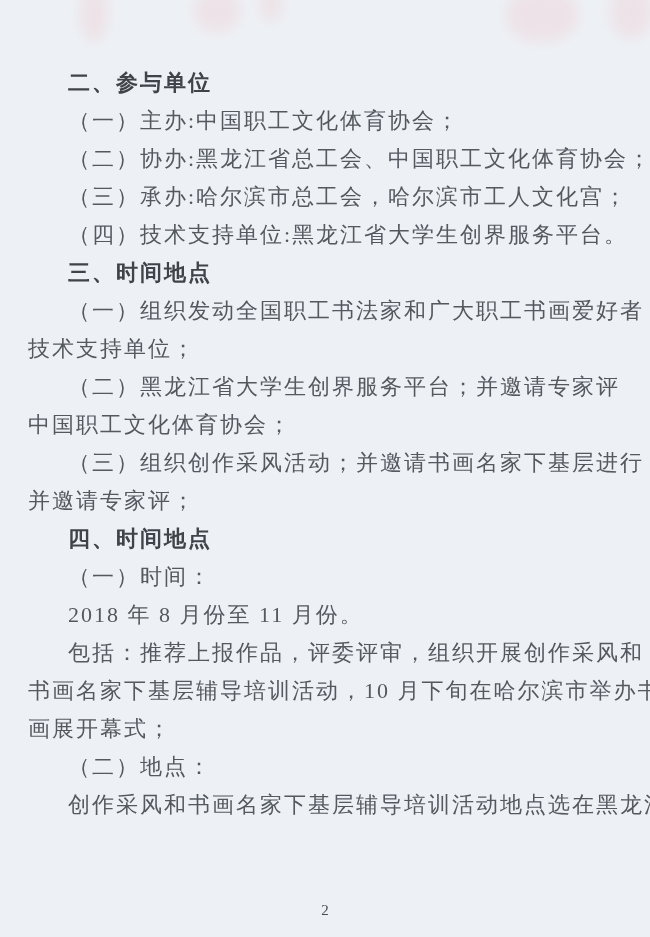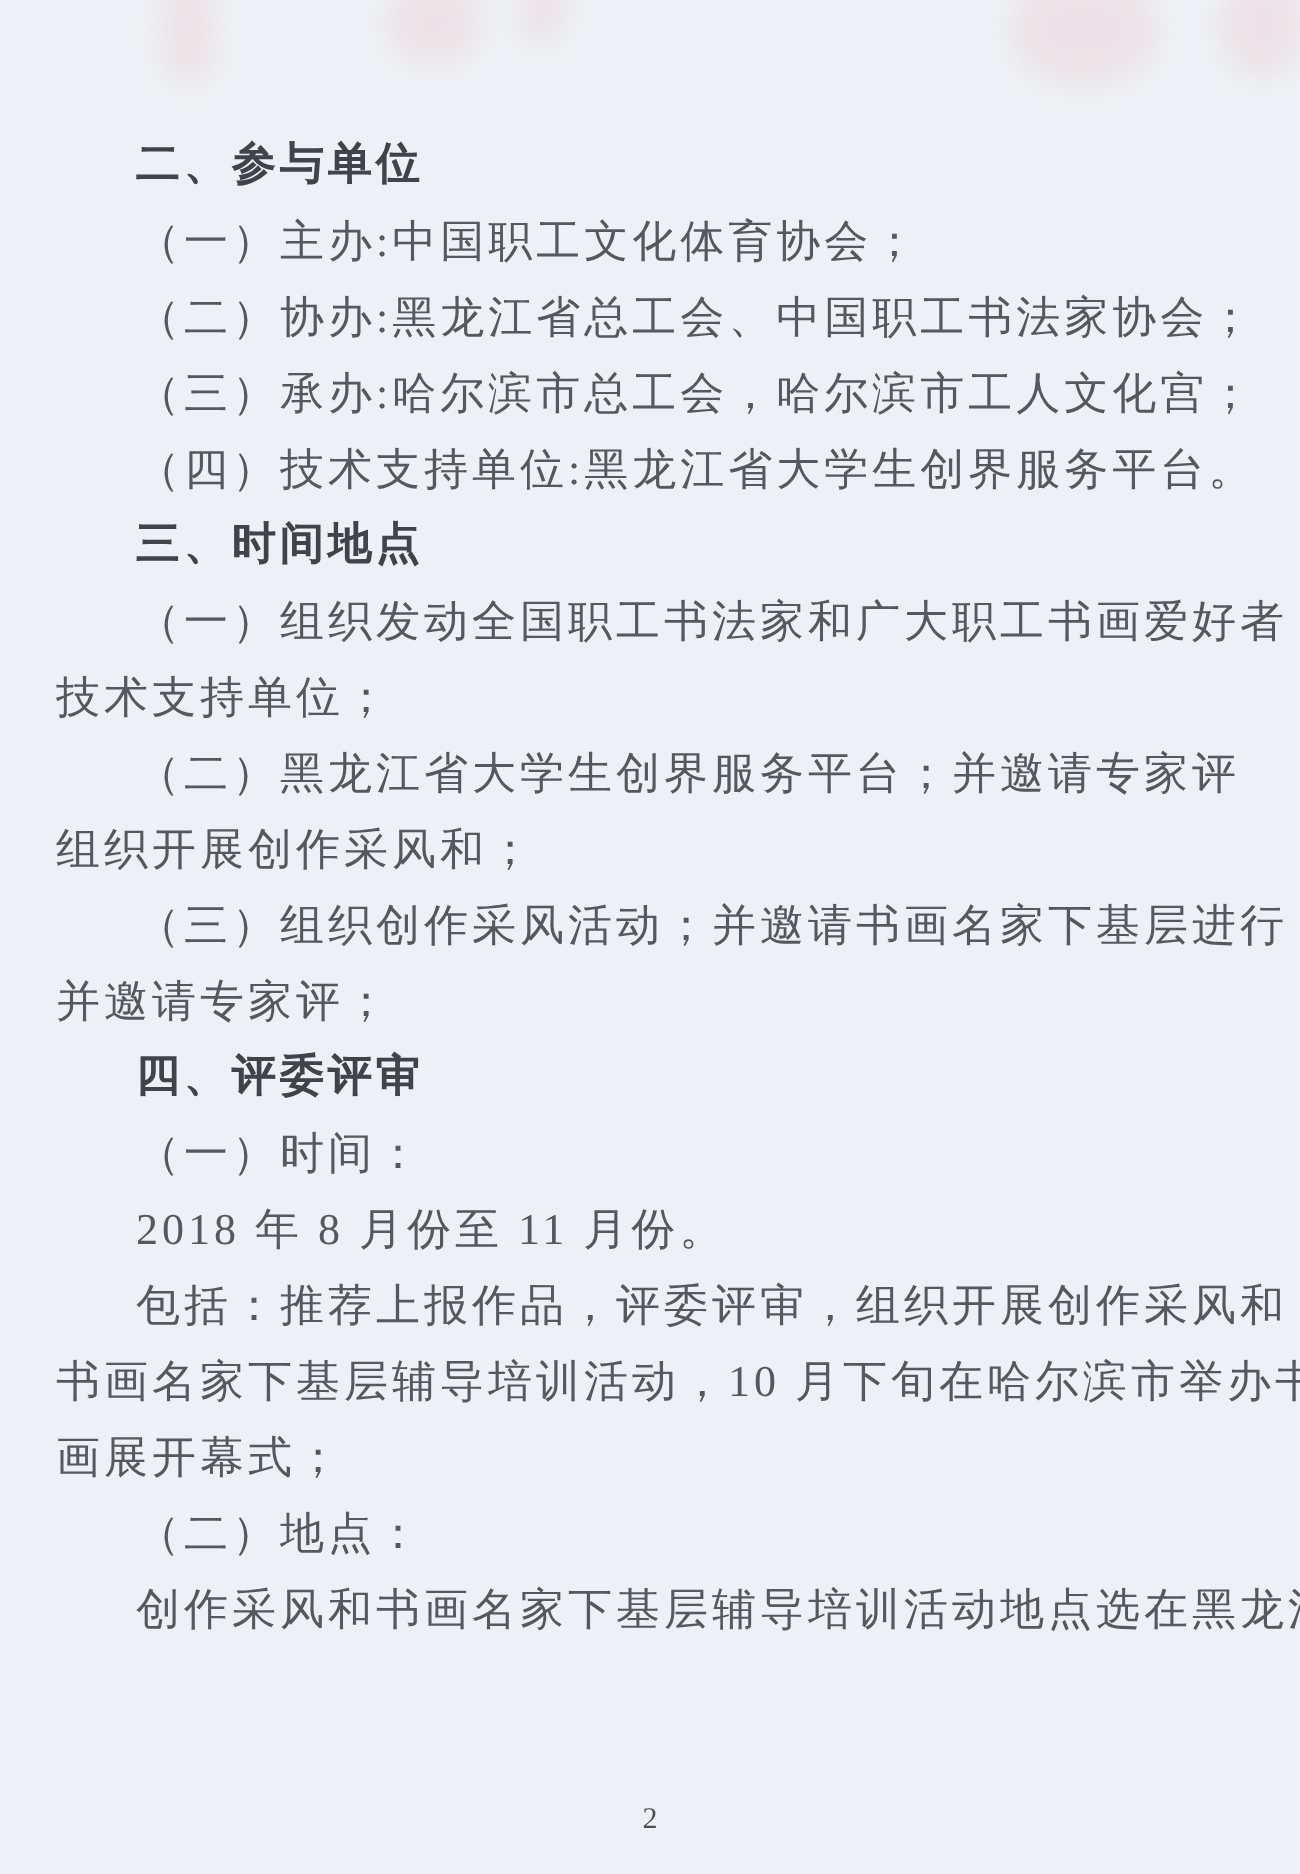--- a/index.html
+++ b/index.html
@@ -81,31 +81,31 @@
     <span class="artifact a1"></span>
     <span class="artifact a2"></span>
     <span class="artifact a3"></span>
     <span class="artifact a4"></span>
     <span class="artifact a5"></span>
   </div>
 
   <div class="text-block" id="lines">
       <div class="line heading">二、参与单位</div>
       <div class="line indent">（一）主办:中国职工文化体育协会；</div>
-      <div class="line indent">（二）协办:黑龙江省总工会、中国职工书法家协会；</div>
+      <div class="line indent">（二）协办:黑龙江省总工会、中国职工文化体育协会；</div>
       <div class="line indent">（三）承办:哈尔滨市总工会，哈尔滨市工人文化宫；</div>
       <div class="line indent">（四）技术支持单位:黑龙江省大学生创界服务平台。</div>
       <div class="line heading">三、时间地点</div>
       <div class="line indent">（一）组织发动全国职工书法家和广大职工书画爱好者</div>
       <div class="line">技术支持单位；</div>
       <div class="line indent">（二）黑龙江省大学生创界服务平台；并邀请专家评</div>
-      <div class="line">组织开展创作采风和；</div>
+      <div class="line">中国职工文化体育协会；</div>
       <div class="line indent">（三）组织创作采风活动；并邀请书画名家下基层进行</div>
       <div class="line">并邀请专家评；</div>
-      <div class="line heading">四、评委评审</div>
+      <div class="line heading">四、时间地点</div>
       <div class="line indent">（一）时间：</div>
       <div class="line indent">2018 年 8 月份至 11 月份。</div>
       <div class="line indent">包括：推荐上报作品，评委评审，组织开展创作采风和</div>
       <div class="line">书画名家下基层辅导培训活动，10 月下旬在哈尔滨市举办书</div>
       <div class="line">画展开幕式；</div>
       <div class="line indent">（二）地点：</div>
       <div class="line indent">创作采风和书画名家下基层辅导培训活动地点选在黑龙江；</div>
     </div>
 
   <div class="page-number">2</div>

